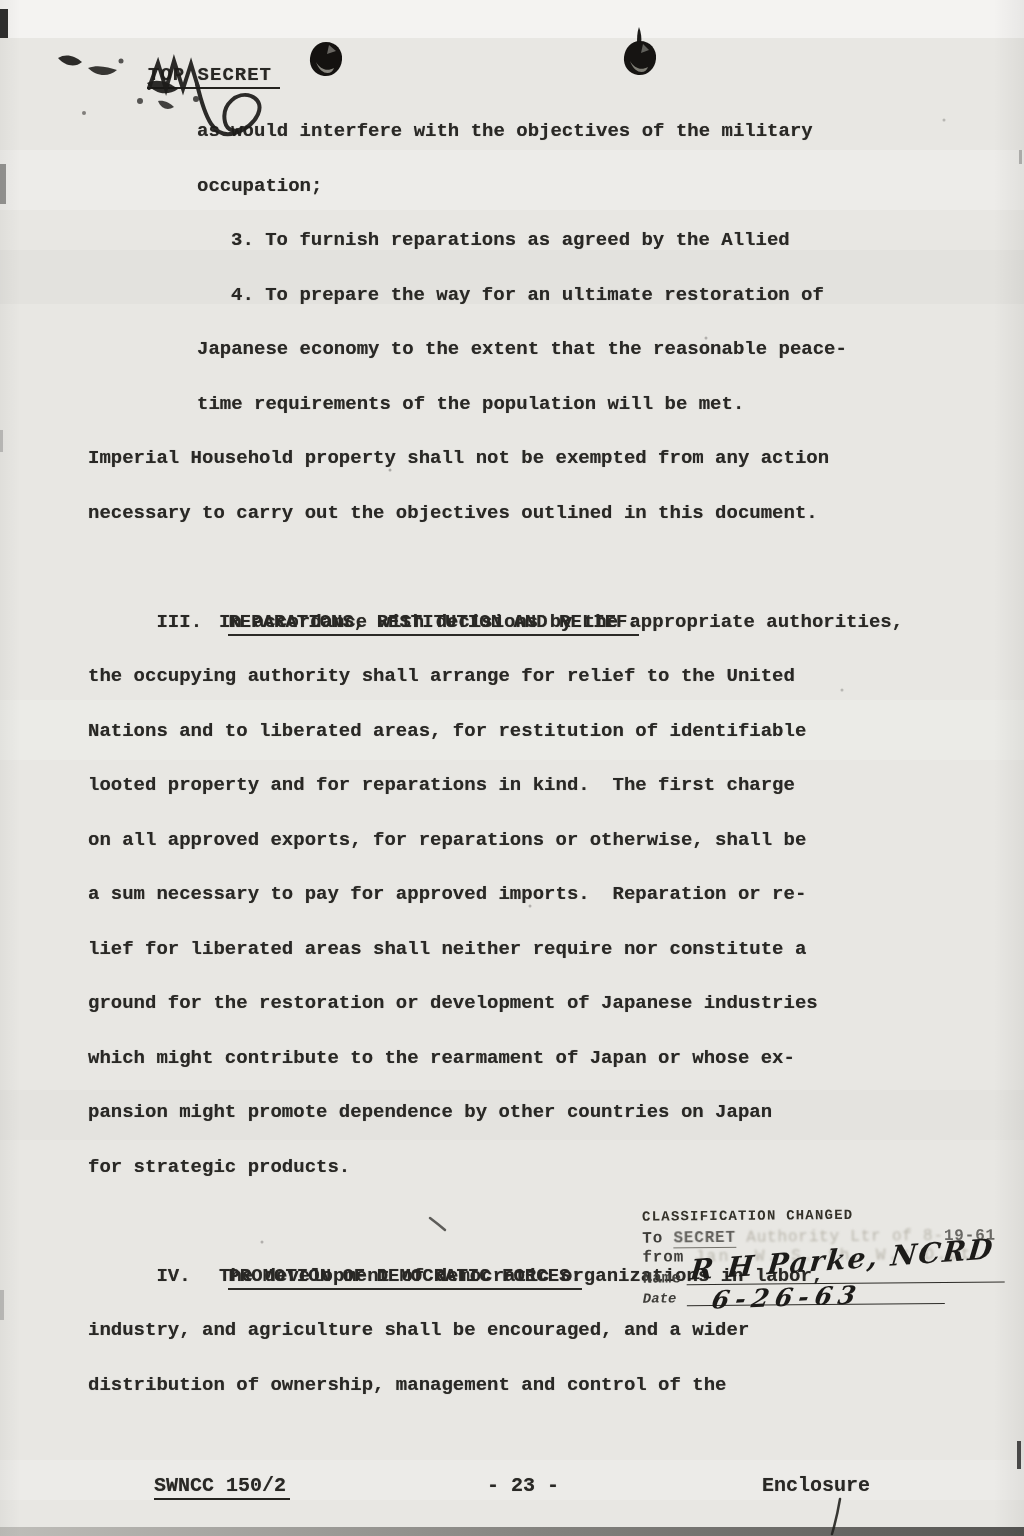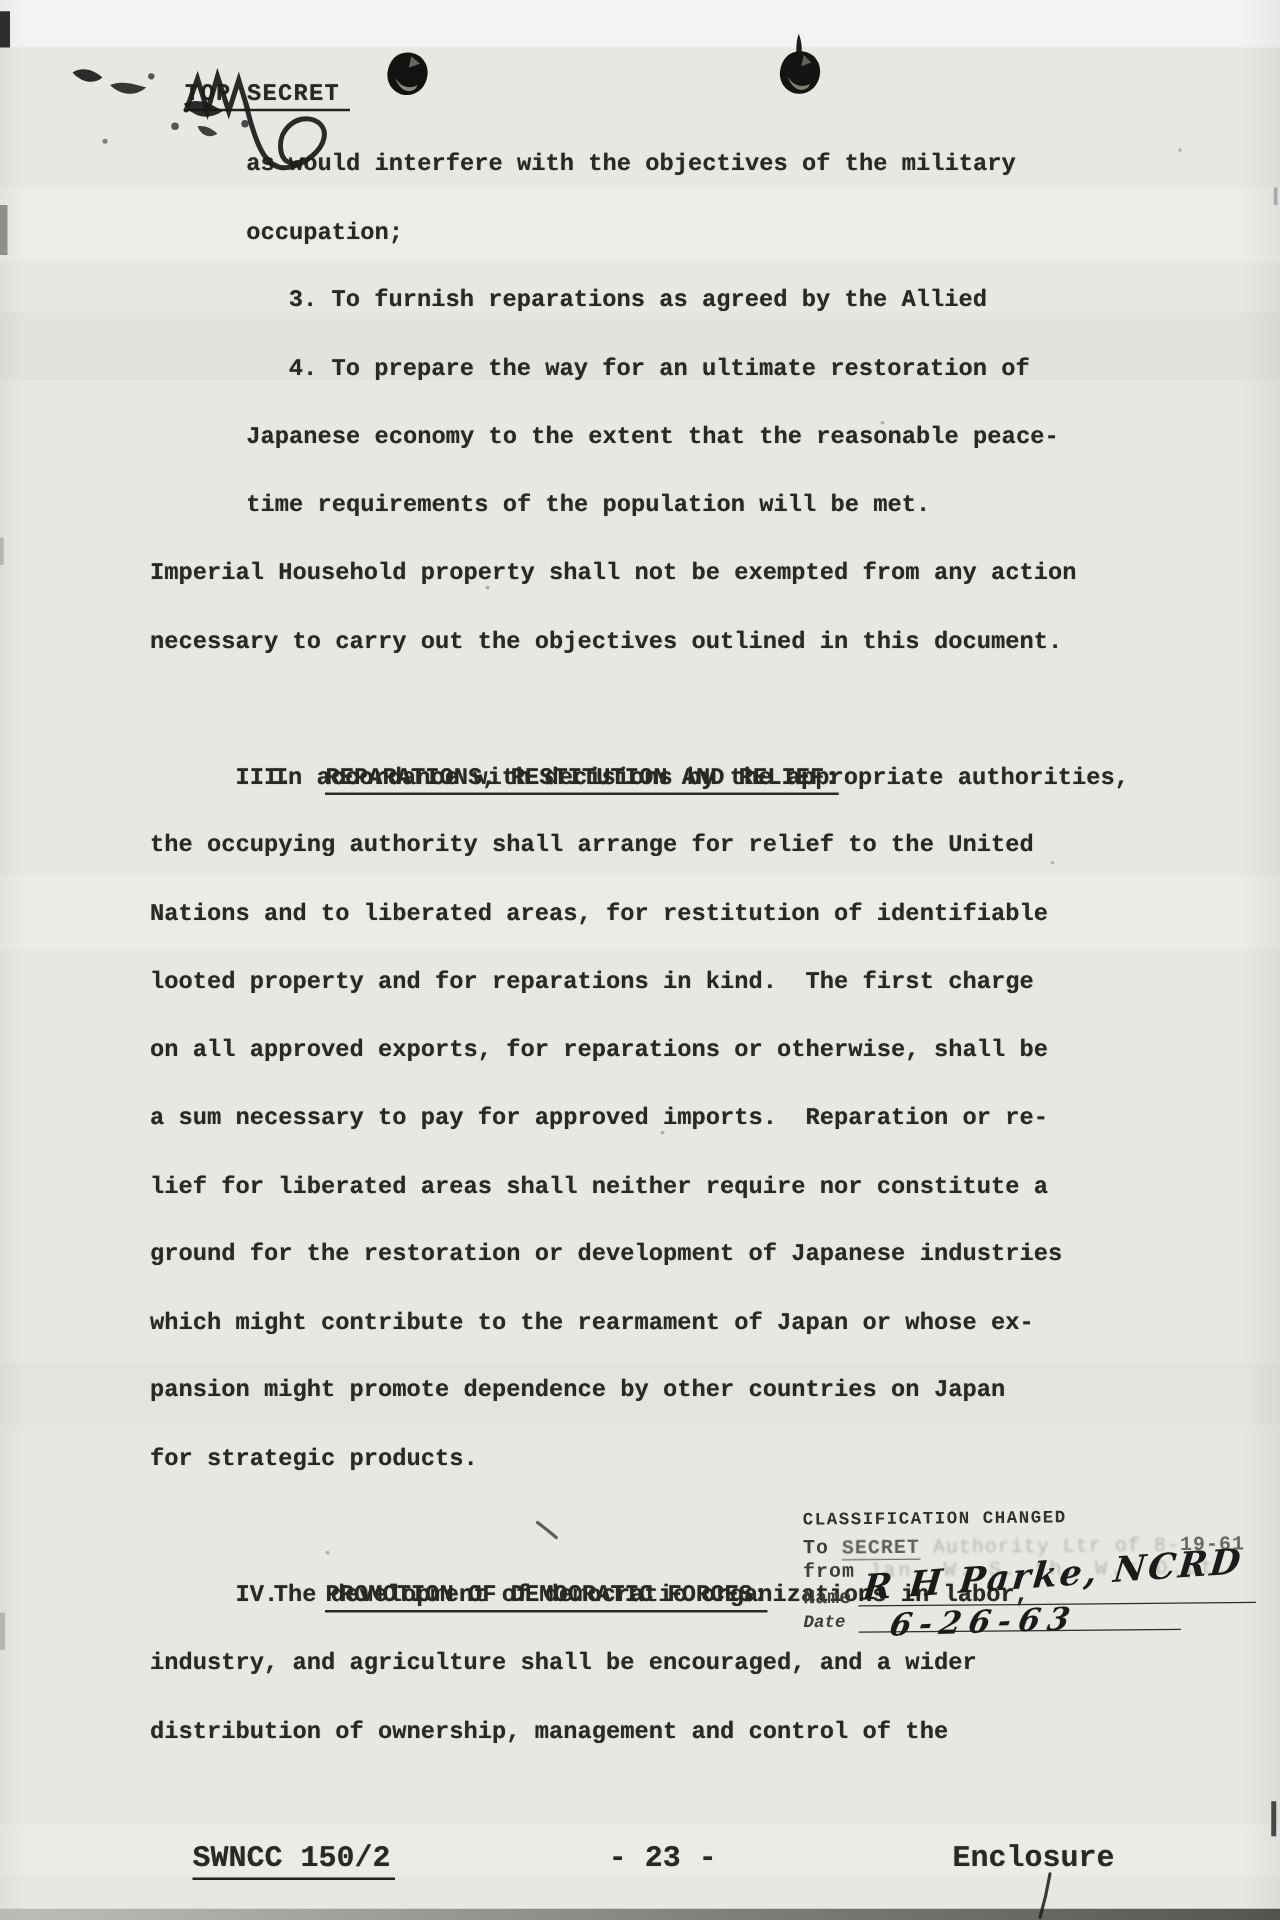--- a/index.html
+++ b/index.html
@@ -23,29 +23,29 @@
 
   
   .typed{white-space:pre;text-shadow:0 0 .7px rgba(41,40,37,.55);}
   #classification{
     position:absolute;left:147px;top:64px;
     font-size:19px;font-weight:700;letter-spacing:1px;
     border-bottom:2.5px solid #24231f;padding:0 8px 1px 1px;
   }
   #text-flow{position:absolute;left:0;top:104px;width:1024px;}
   .row{height:54.5px;line-height:54.5px;font-size:19px;font-weight:600;}
-  .i0{padding-left:120px;}
+  .i0{padding-left:88px;}
   .i1{padding-left:197px;}
   .i2{padding-left:231px;}
   .i3{padding-left:219px;}
   .secnum{display:inline-block;width:72px;}
   .sectitle{border-bottom:2.5px solid #2b2a26;padding-bottom:1px;}
 
   
-  .footer-item{position:absolute;font-size:24px;font-weight:600;white-space:pre;text-shadow:0 0 .7px rgba(41,40,37,.55);}
+  .footer-item{position:absolute;font-size:20px;font-weight:600;white-space:pre;text-shadow:0 0 .7px rgba(41,40,37,.55);}
   #footer-doc{left:154px;top:1474px;font-weight:700;border-bottom:2.5px solid #24231f;padding:0 4px 1px 0;}
   #footer-page{left:487px;top:1474px;text-align:right;}
   #footer-encl{left:762px;top:1474px;}
 
   
   #stamp{position:absolute;left:642px;top:1207px;width:380px;color:#3f3e3a;transform:rotate(-.5deg);}
   #stamp .srow{position:absolute;left:0;white-space:pre;}
   #stamp-title{top:0;left:64px;font-size:14px;font-weight:700;letter-spacing:1.2px;color:#333129;}
   #stamp-to{top:21px;font-size:16px;letter-spacing:.8px;font-weight:600;}
   #stamp-to .target{border-bottom:1.5px solid #55534c;opacity:.8;filter:blur(.3px);}

